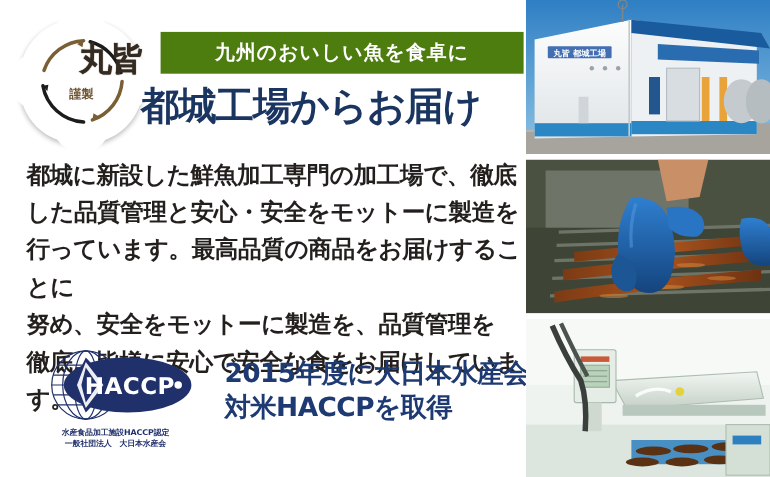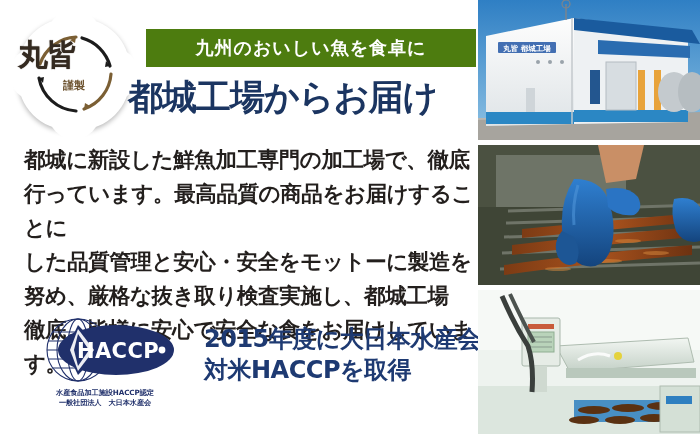--- a/index.html
+++ b/index.html
@@ -15,21 +15,21 @@
   .seal-shape{position:absolute;inset:0;background:#ffffff;
       border-radius:46% 46% 46% 46%/46% 46% 46% 46%;
       box-shadow:0 2px 5px rgba(0,0,0,.28);}
   .seal-petal{position:absolute;background:#fff;border-radius:50%;}
   .seal-p1{width:52px;height:52px;left:30px;top:-9px;}
   .seal-p2{width:52px;height:52px;left:30px;bottom:-9px;}
   .seal-p3{width:52px;height:52px;top:30px;left:-9px;}
   .seal-p4{width:52px;height:52px;top:30px;right:-9px;}
   .ring{position:absolute;left:12px;top:12px;width:88px;height:88px;}
   .ring svg{display:block;}
-  .seal-main{position:absolute;left:0;top:22px;width:112px;text-align:left;
+  .seal-main{position:absolute;left:0;top:22px;width:112px;text-align:right;
      font-family:"DejaVu Serif","Liberation Serif",serif;font-weight:700;
      font-size:30px;color:#342a20;letter-spacing:-1px;line-height:1;z-index:4;
      text-shadow:0 0 1px #342a20;}
   .seal-sub{position:absolute;left:0;top:62px;width:112px;text-align:center;
      font-family:"DejaVu Serif","Liberation Serif",serif;font-weight:700;
      font-size:11px;color:#6d5330;letter-spacing:0px;line-height:1;z-index:4;}
 
   
   .banner{position:absolute;left:146px;top:29px;width:330px;height:38px;
      background:#4d7c0f;}
@@ -99,23 +99,23 @@
     </div>
 
     <div class="banner">
       <span>九州のおいしい魚を食卓に</span>
     </div>
 
     <div class="headline">都城工場からお届け</div>
 
     <div class="body-text">
       <p>都城に新設した鮮魚加工専門の加工場で、徹底</p>
+      <p>した品質管理と安心・安全をモットーに製造を</p>
       <p>行っています。最高品質の商品をお届けすることに</p>
-      <p>した品質管理と安心・安全をモットーに製造を</p>
-      <p>努め、厳格な抜き取り検査実施し、都城工場</p>
+      <p>努め、安全をモットーに製造を、品質管理を</p>
       <p>徹底。皆様に安心で安全な食をお届けしています。</p>
     </div>
 
     <div class="haccp">
       <div class="haccp-logo">
         <div class="haccp-emblem">
           <svg viewBox="0 0 150 76">
             <g stroke="#20306b" stroke-width="1.1" fill="none">
               <circle cx="46" cy="38" r="31"></circle>
               <ellipse cx="46" cy="38" rx="10.5" ry="31"></ellipse>

